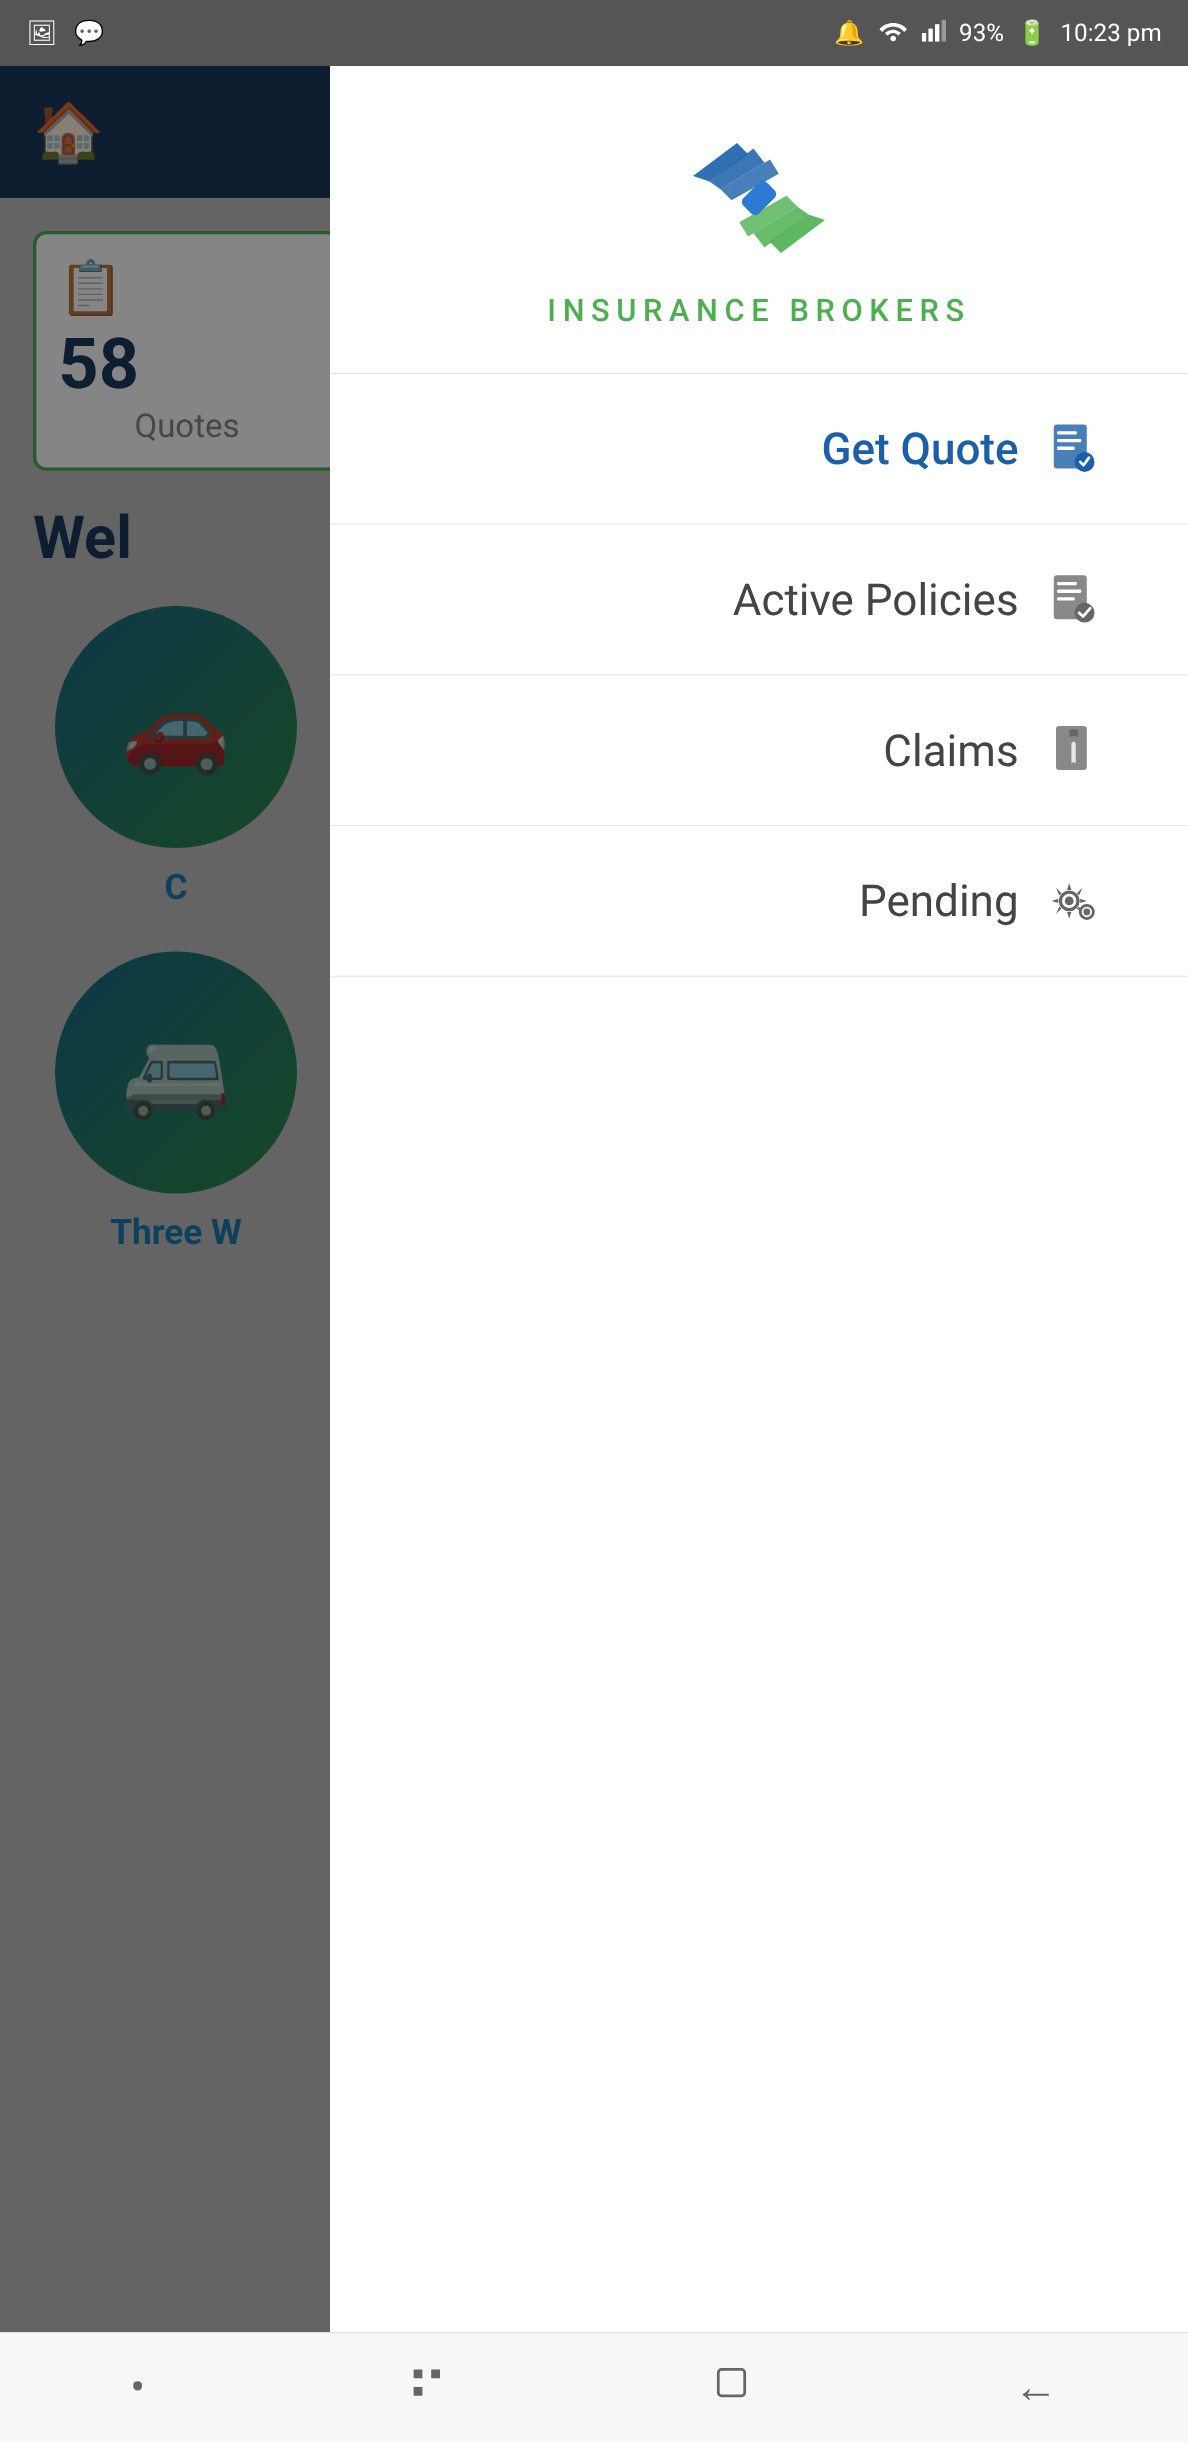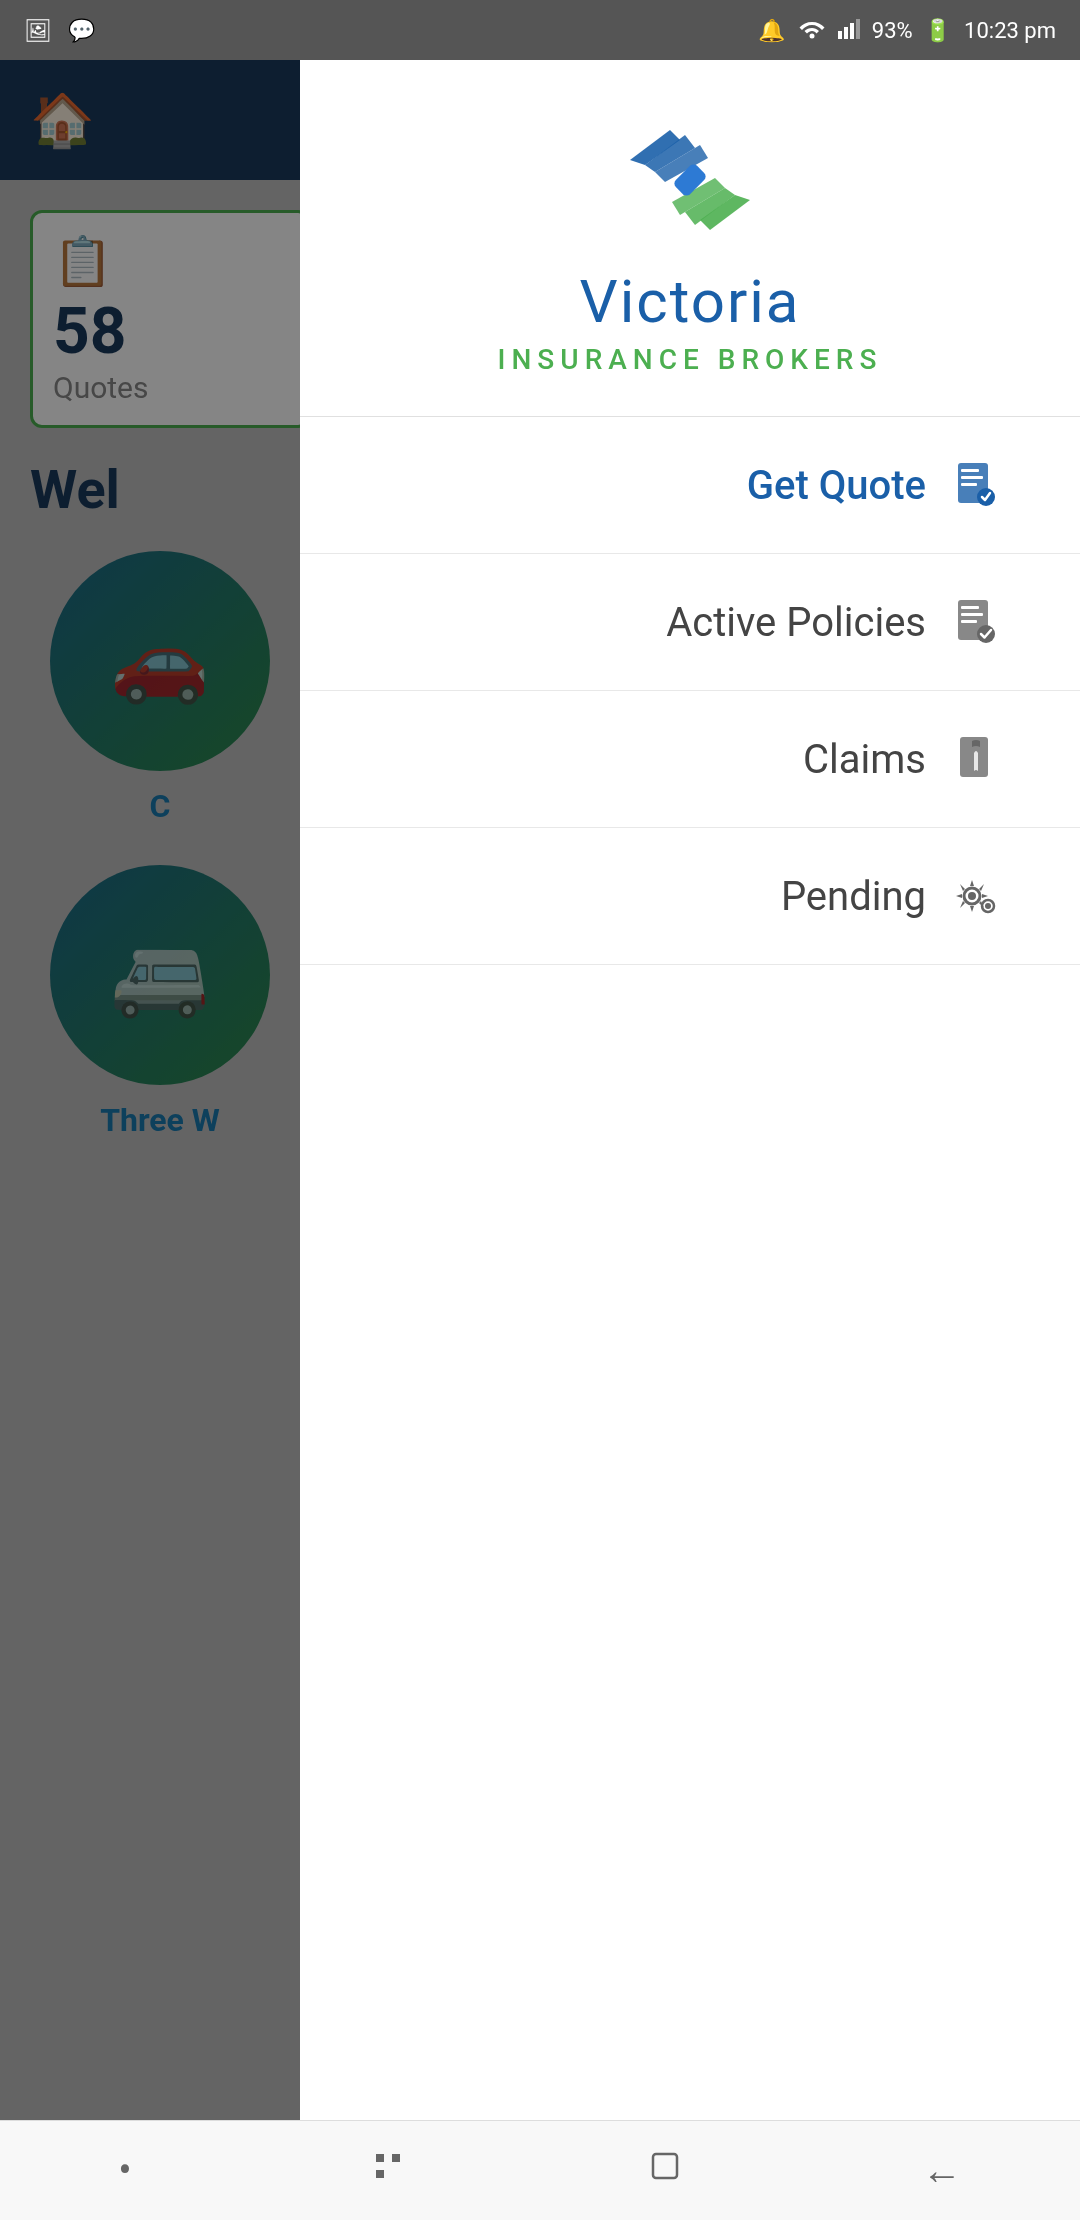--- a/index.html
+++ b/index.html
@@ -95,20 +95,21 @@
       color: #1a3a5c;
       font-size: 64px;
       font-weight: bold;
       line-height: 1;
     }
 
     .bg-card-label {
       color: #888;
       font-size: 30px;
       margin-top: 6px;
+      text-align: center;
     }
 
     .bg-welcome {
       color: #1a3a5c;
       font-size: 54px;
       font-weight: bold;
       margin-bottom: 30px;
     }
 
     .bg-vehicle-card {
@@ -329,21 +330,20 @@
           <path d="M-35,-8 L10,-35 L18,-22 L-25,2 Z" fill="#1a5fa8" opacity="0.8"></path>
 
           <path d="M60,20 L20,50 L10,40 L45,15 Z" fill="#4caf50" opacity="0.9"></path>
           <path d="M45,15 L5,45 L-5,32 L35,8 Z" fill="#4caf50" opacity="0.85"></path>
           <path d="M35,8 L-10,35 L-18,22 L25,-2 Z" fill="#4caf50" opacity="0.8"></path>
 
           <rect x="-15" y="-10" width="30" height="20" rx="5" fill="#2d7ad4" transform="rotate(-45)"></rect>
         </g>
       </svg>
     </div>
-    <div class="logo-title">Victoria</div>
     <div class="logo-subtitle">INSURANCE BROKERS</div>
   </div>
 
   <div class="drawer-menu">
 
     <div class="menu-item">
       <span class="menu-item-label blue">Get Quote</span>
       <span class="menu-icon blue">
         <svg width="52" height="52" viewBox="0 0 52 52">
           <rect x="8" y="4" width="30" height="40" rx="3" fill="#1a5fa8" opacity="0.8"></rect>

